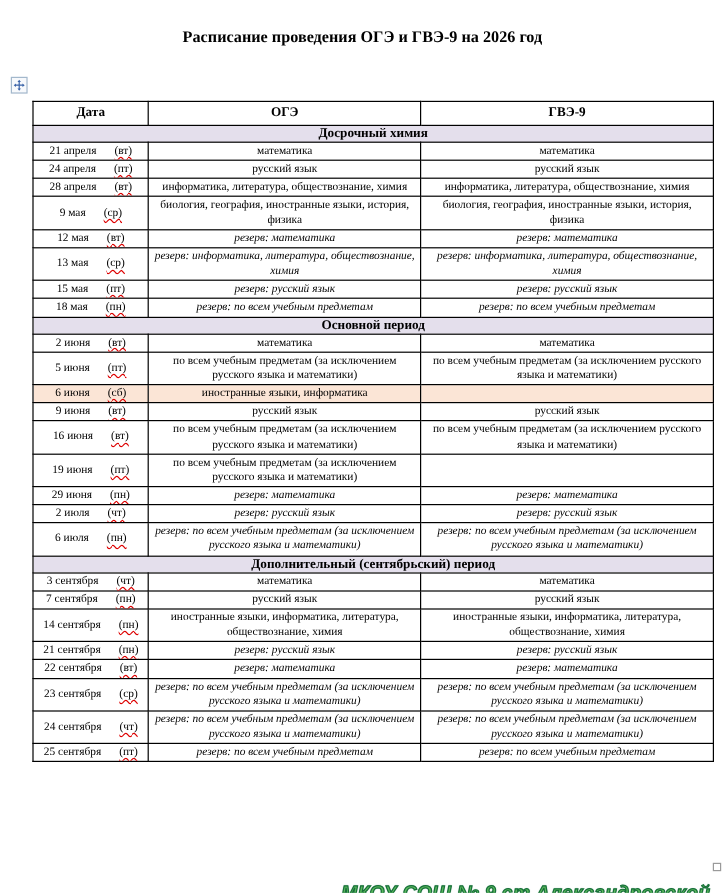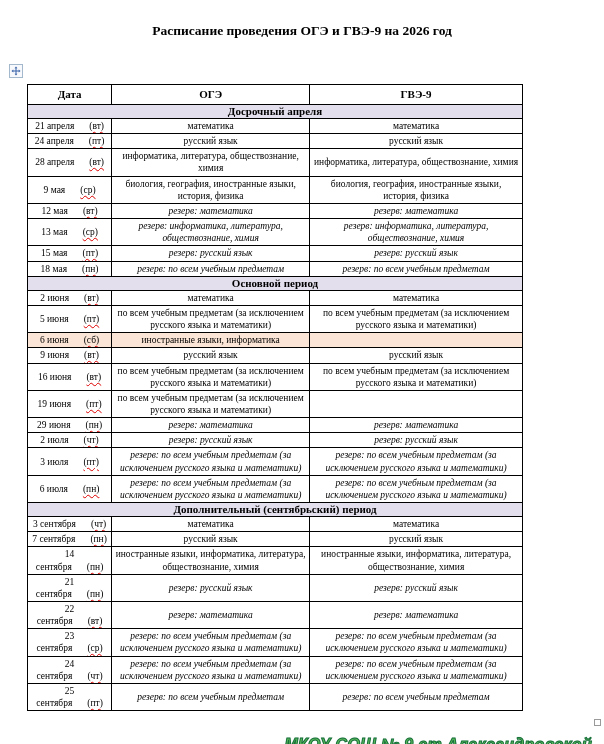--- a/index.html
+++ b/index.html
@@ -21,21 +21,21 @@
   }
 
   .table-handle{
     position:absolute;left:9px;top:64px;width:14px;height:14px;
     border:1px solid #a3b8cc;background:#f7f9fc;
     display:flex;align-items:center;justify-content:center;
   }
   .table-handle svg{width:10px;height:10px;display:block;}
 
   table.schedule{
-    position:absolute;left:27px;top:84px;width:496px;
+    position:absolute;left:27px;top:84px;width:568px;
     border-collapse:collapse;border:1.5px solid var(--border);
     table-layout:fixed;
   }
   .schedule th,.schedule td{
     border:1px solid var(--border);
     text-align:center;vertical-align:middle;
     padding:1px 3px;font-size:9.5px;line-height:1.28;
     overflow:hidden;
   }
   .schedule th{
@@ -92,21 +92,21 @@
   </colgroup>
   <thead>
     <tr>
       <th>Дата</th>
       <th>ОГЭ</th>
       <th>ГВЭ-9</th>
     </tr>
   </thead>
   <tbody id="schedule-body">
       <tr>
-        <td colspan="3" class="section">Досрочный апреля</td>
+        <td colspan="3" class="section">Досрочный химия</td>
       </tr>
       <tr class="data">
         <td><span>21 апреля</span><span class="dow">(вт)</span></td>
         <td class="subj">математика</td>
         <td class="subj">математика</td>
       </tr>
       <tr class="data">
         <td><span>24 апреля</span><span class="dow">(пт)</span></td>
         <td class="subj">русский язык</td>
         <td class="subj">русский язык</td>
@@ -178,25 +178,20 @@
         <td><span>29 июня</span><span class="dow">(пн)</span></td>
         <td class="subj">резерв: математика</td>
         <td class="subj">резерв: математика</td>
       </tr>
       <tr class="data reserve">
         <td><span>2 июля</span><span class="dow">(чт)</span></td>
         <td class="subj">резерв: русский язык</td>
         <td class="subj">резерв: русский язык</td>
       </tr>
       <tr class="data reserve">
-        <td><span>3 июля</span><span class="dow">(пт)</span></td>
-        <td class="subj">резерв: по всем учебным предметам (за исключением русского языка и математики)</td>
-        <td class="subj">резерв: по всем учебным предметам (за исключением русского языка и математики)</td>
-      </tr>
-      <tr class="data reserve">
         <td><span>6 июля</span><span class="dow">(пн)</span></td>
         <td class="subj">резерв: по всем учебным предметам (за исключением русского языка и математики)</td>
         <td class="subj">резерв: по всем учебным предметам (за исключением русского языка и математики)</td>
       </tr>
       <tr>
         <td colspan="3" class="section">Дополнительный (сентябрьский) период</td>
       </tr>
       <tr class="data">
         <td><span>3 сентября</span><span class="dow">(чт)</span></td>
         <td class="subj">математика</td>

